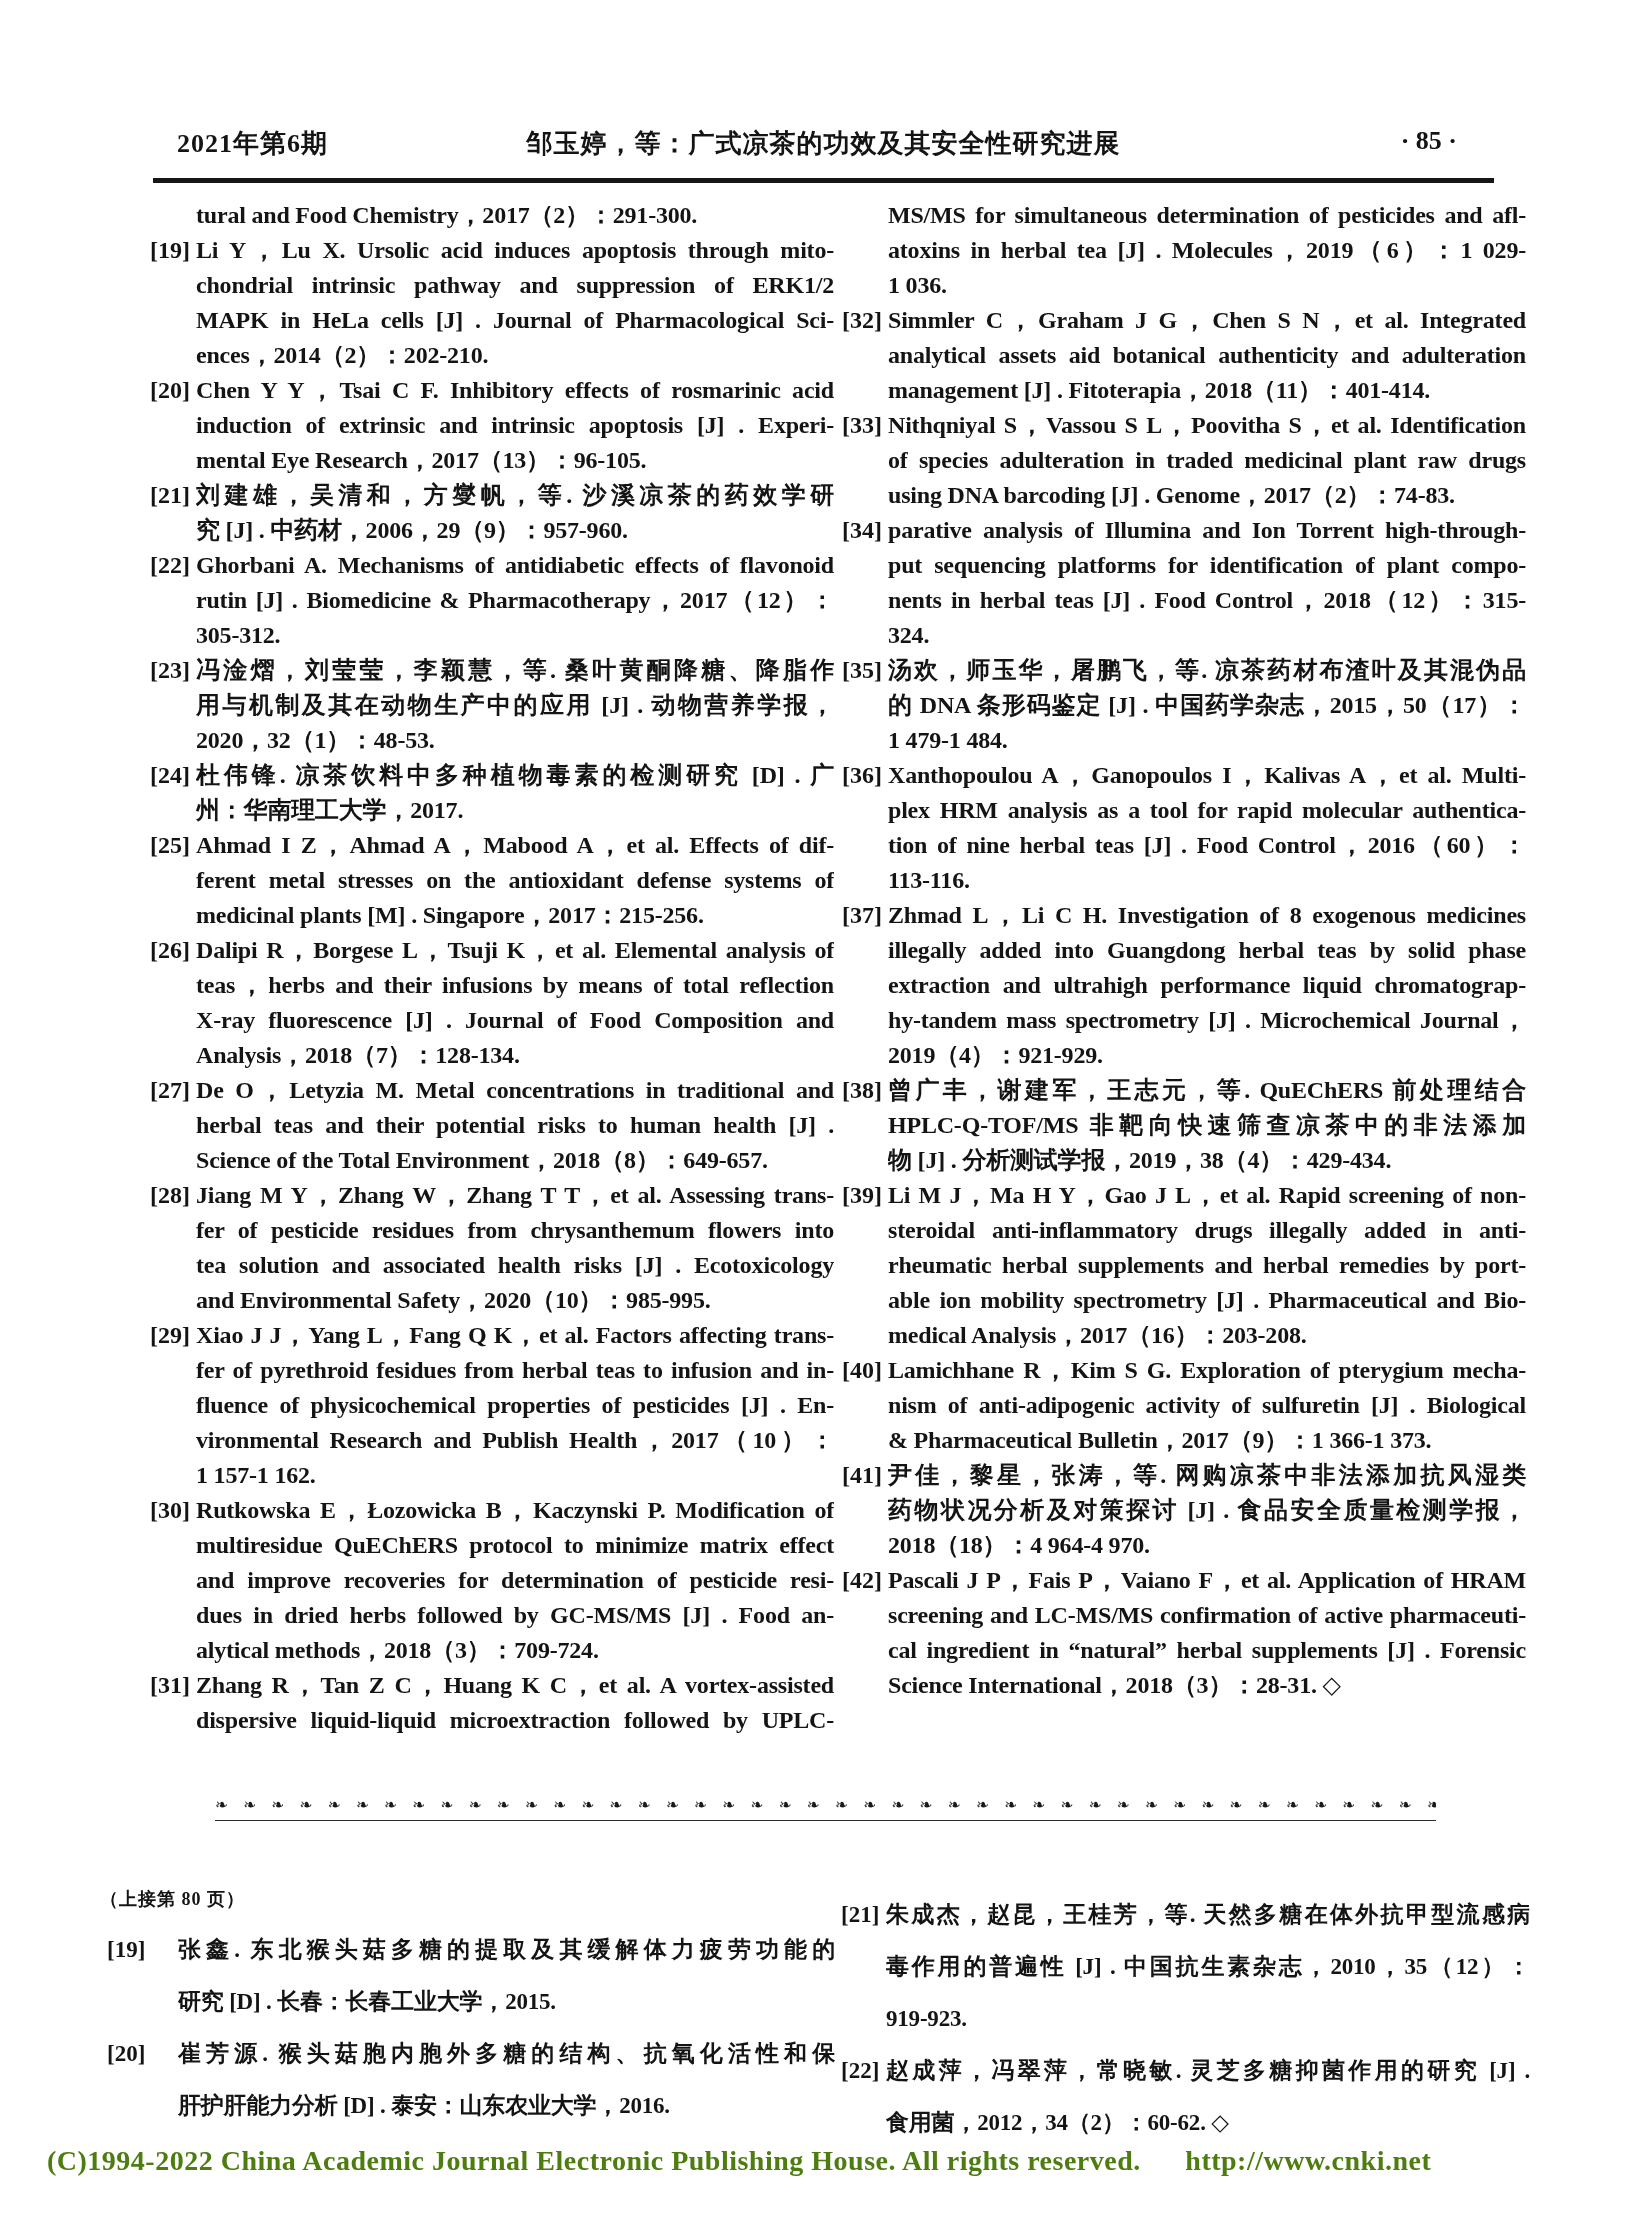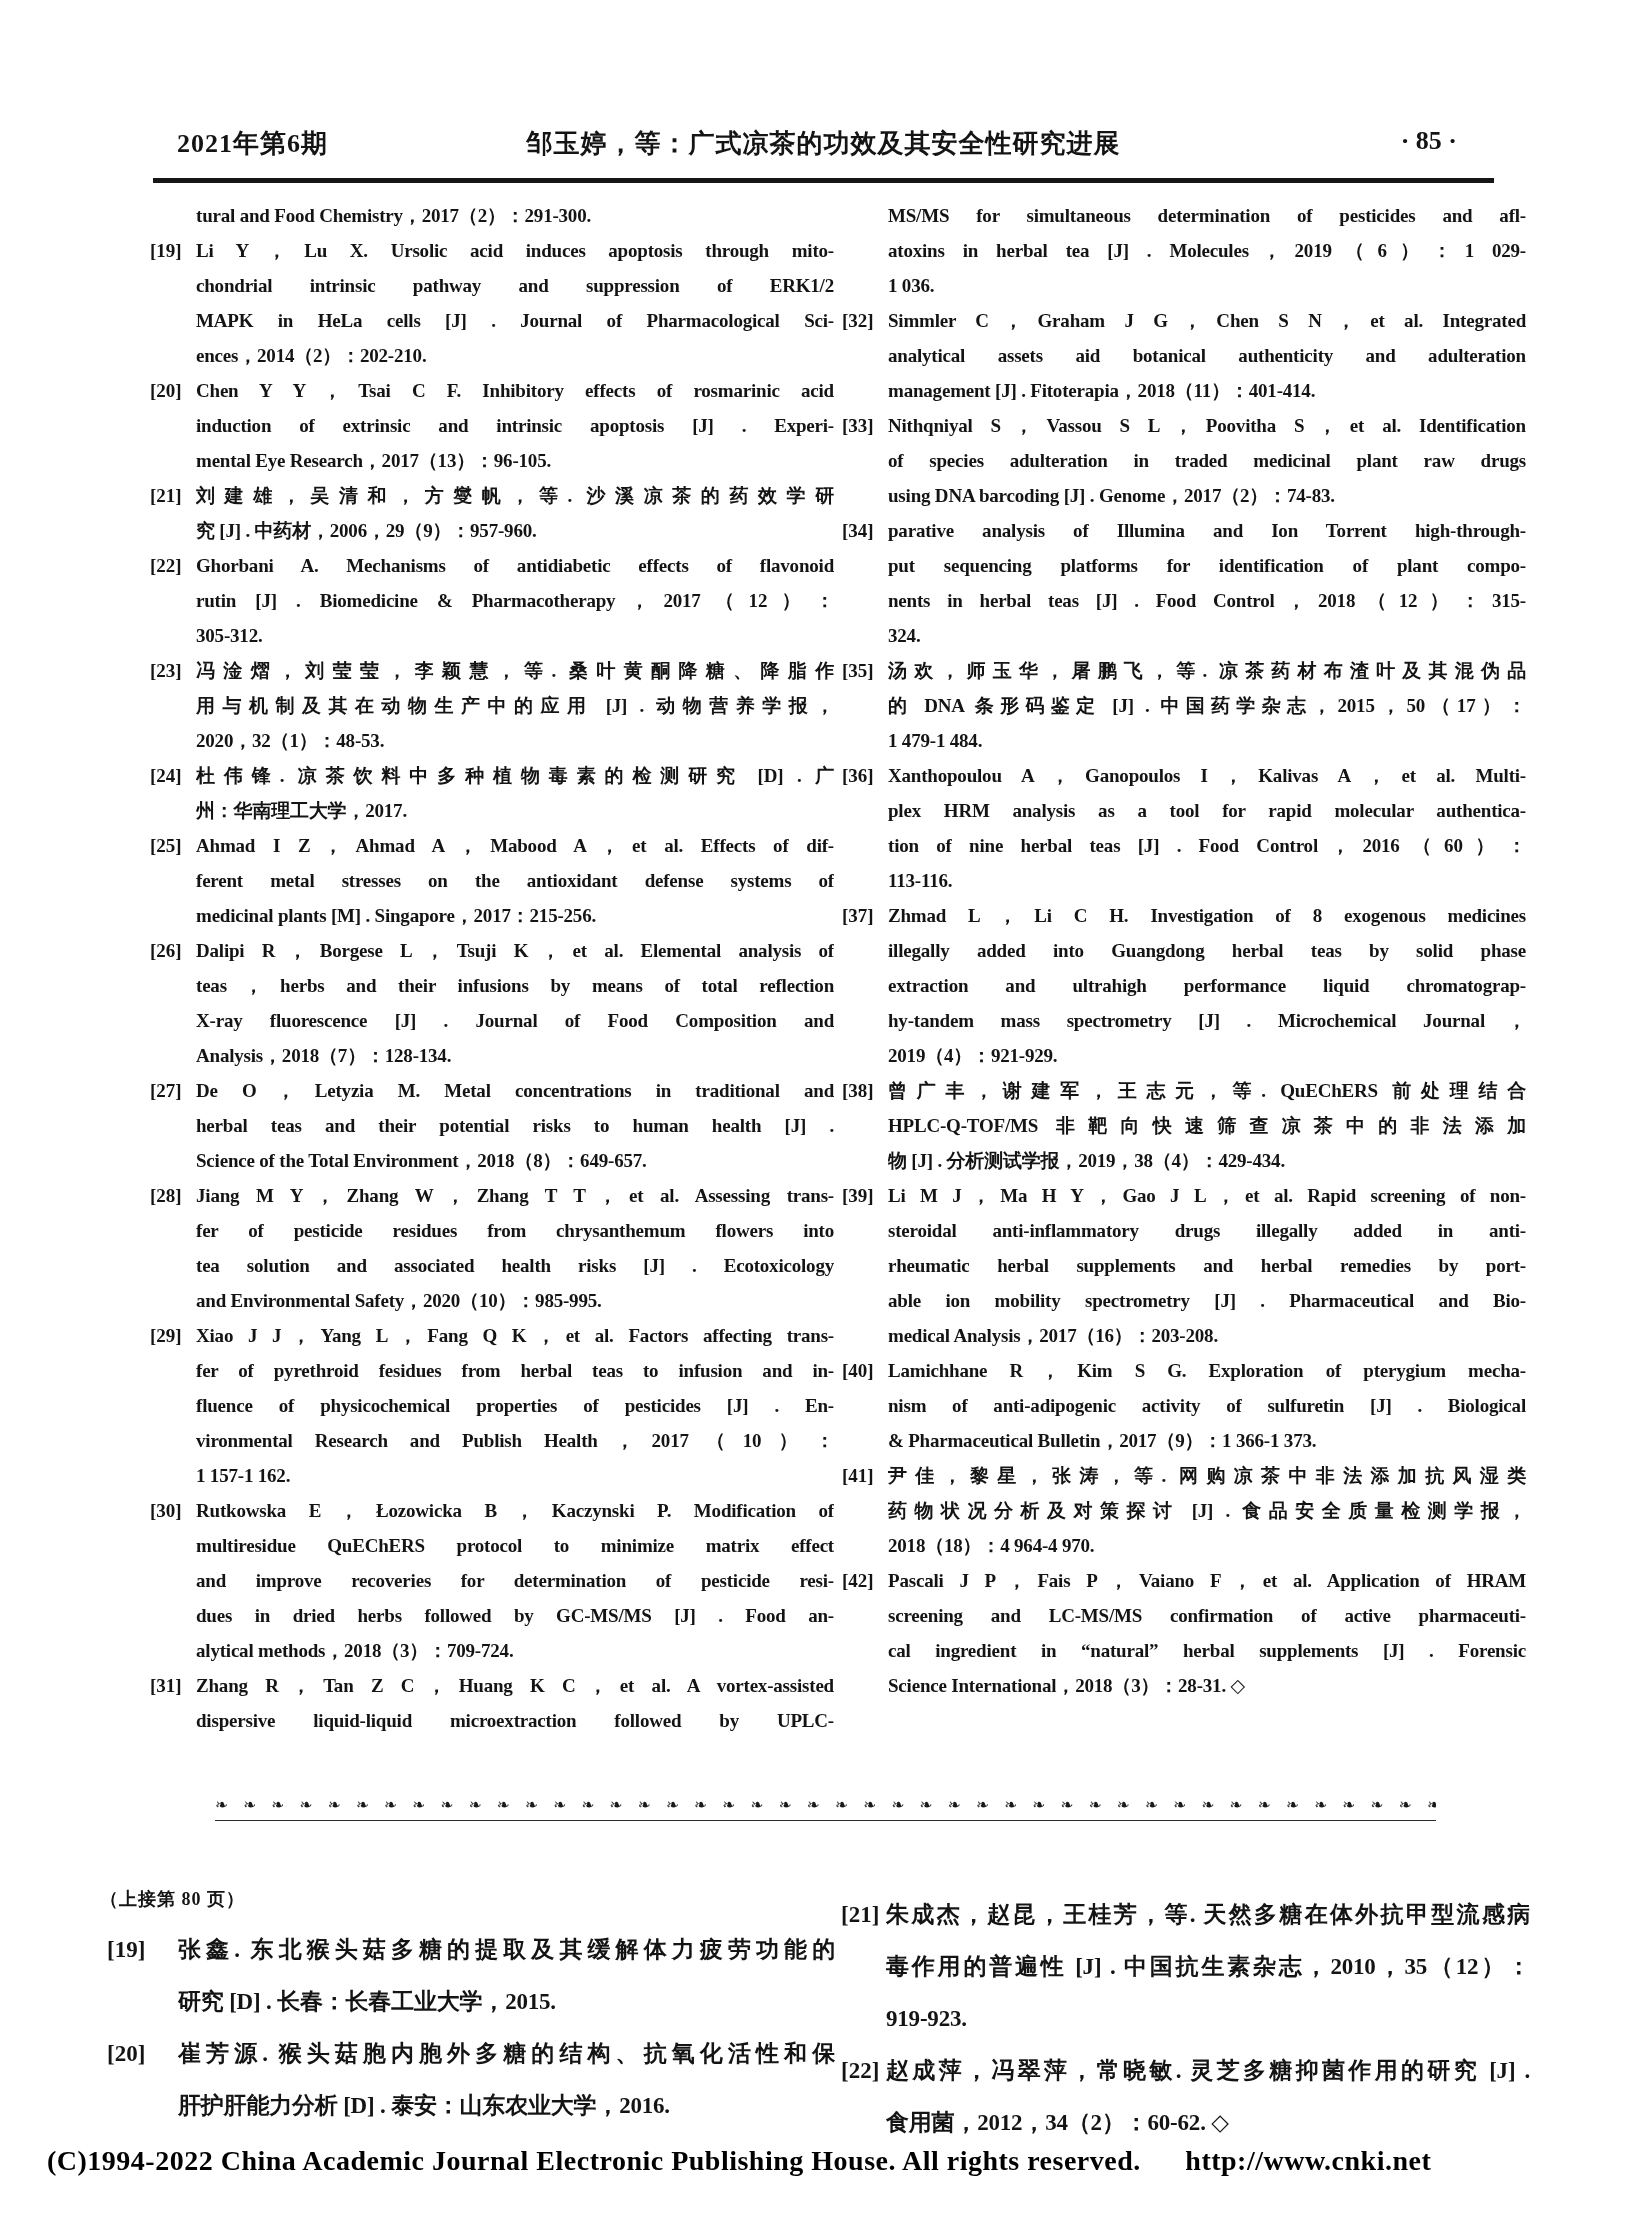--- a/index.html
+++ b/index.html
@@ -12,21 +12,21 @@
     overflow:hidden;
     font-weight:bold;
   }
   
   .header{position:absolute;left:153px;top:116px;width:1341px;height:58px;font-size:26px;}
   .hdr-issue{position:absolute;left:24px;top:9.7px;letter-spacing:1px;}
   .hdr-title{position:absolute;left:0;right:0;top:9.7px;text-align:center;letter-spacing:1px;}
   .hdr-pageno{position:absolute;right:37px;top:9.7px;}
   .hdr-rule{position:absolute;left:153px;top:178px;width:1341px;height:4.9px;background:#161616;}
   
-  .col{position:absolute;top:198px;width:684px;font-size:19px;line-height:35px;}
+  .col{position:absolute;top:198px;width:684px;font-size:24px;line-height:35px;}
   .col-left{left:150px;}
   .col-right{left:842px;}
   .ref-entry{position:relative;padding-left:46px;}
   .ref-label{position:absolute;left:0;top:0;}
   .ref-line{
     height:35px;overflow:hidden;
     text-align:justify;text-align-last:justify;
     letter-spacing:-0.2px;
     white-space:normal;
   }
@@ -44,21 +44,21 @@
   .cont-note{position:absolute;left:100px;top:1881px;font-size:18px;line-height:36px;letter-spacing:1px;}
   .cont-col{position:absolute;width:728px;font-size:23px;line-height:36px;}
   .cont-left{left:107px;top:1916px;}
   .cont-left .ref-entry{padding-left:71px;}
   .cont-right{left:841px;top:1881px;width:689px;}
   .cont-right .ref-entry{padding-left:45px;}
   .cont-col .ref-line{height:36px;margin-top:16px;}
   
   .footer{
     position:absolute;left:47px;top:2145px;width:1553px;
-    font-size:28px;color:#000000;letter-spacing:0.5px;
+    font-size:28px;color:#4d7c0f;letter-spacing:0.5px;
   }
   .footer .url{margin-left:37px;}
 </style>
 </head>
 <body>
 
 <div class="page">
 
   <div class="header">
     <span class="hdr-issue">2021年第6期</span>

